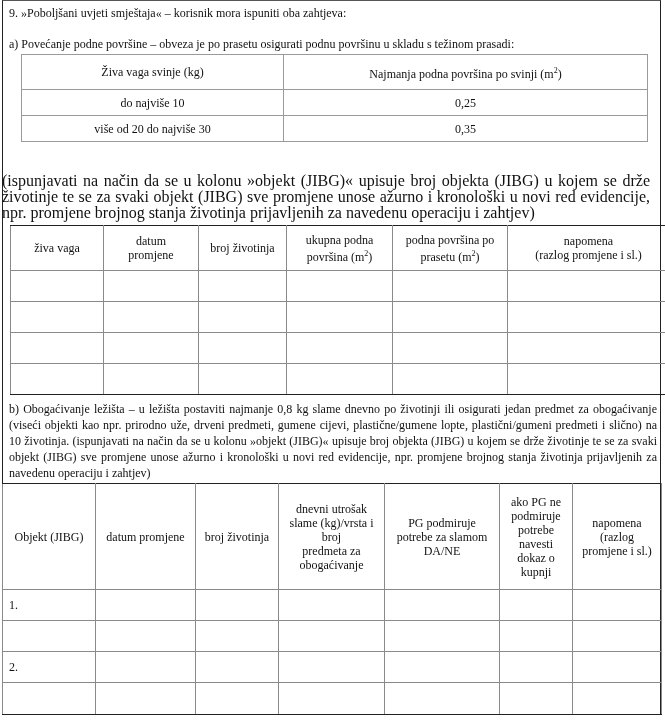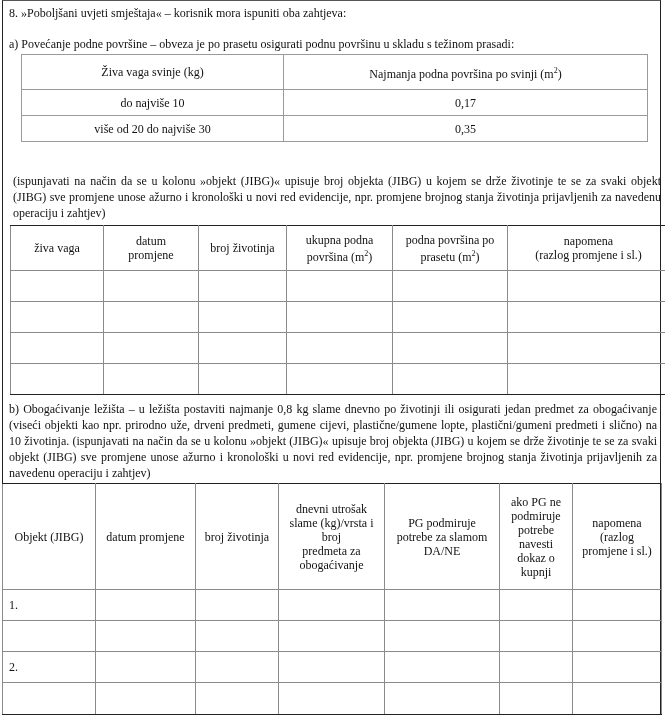--- a/index.html
+++ b/index.html
@@ -18,45 +18,45 @@
   .t2 td, .t3 td { border-color:#8a8a8a; }
   .t2 tr.hdr td, .t3 tr.hdr td { border-top:1px solid #222; }
   .t2 tr.last td, .t3 tr.last td { border-bottom:1px solid #222; }
   td.left { text-align:left; padding-left:6px; }
 </style>
 </head>
 <body>
 
 <div class="frame"></div>
 
-<div class="abs line" style="left:9px; top:6px;">8. »Poboljšani uvjeti smještaja« – korisnik mora ispuniti oba zahtjeva:</div>
+<div class="abs line" style="left:9px; top:6px;">9. »Poboljšani uvjeti smještaja« – korisnik mora ispuniti oba zahtjeva:</div>
 <div class="abs line" style="left:9px; top:37px;">a) Povećanje podne površine – obveza je po prasetu osigurati  podnu površinu u skladu s težinom prasadi:</div>
 
 <table class="t1" style="left:21px; top:54px; width:626px;">
   <colgroup>
       <col style="width:262px">
       <col style="width:364px">
     </colgroup>
   <tbody>
       <tr style="height:35px">
     <td>Živa vaga svinje (kg)</td>
     <td>Najmanja podna površina po svinji (m<sup style="font-size:8px">2</sup>)</td>
   </tr>
   <tr style="height:26px">
     <td>do najviše 10</td>
-    <td>0,17</td>
+    <td>0,25</td>
   </tr>
   <tr style="height:26px">
     <td>više od 20 do najviše 30</td>
     <td>0,35</td>
   </tr>
 </tbody>
   </table>
 
-<div class="para" style="left:13px; top:173px; width:648px; font-size:12px;">(ispunjavati na način da se u kolonu »objekt (JIBG)« upisuje broj objekta (JIBG) u kojem se drže životinje te se za svaki objekt (JIBG) sve promjene unose ažurno i kronološki u novi red evidencije, npr. promjene brojnog stanja životinja prijavljenih za navedenu operaciju i zahtjev)</div>
+<div class="para" style="left:2px; top:173px; width:648px; font-size:16px;">(ispunjavati na način da se u kolonu »objekt (JIBG)« upisuje broj objekta (JIBG) u kojem se drže životinje te se za svaki objekt (JIBG) sve promjene unose ažurno i kronološki u novi red evidencije, npr. promjene brojnog stanja životinja prijavljenih za navedenu operaciju i zahtjev)</div>
 
 <table class="t2" style="left:2px; top:225px; width:659px;margin-left:8px;">
   <colgroup>
     <col style="width:93px">
       <col style="width:95px">
       <col style="width:88px">
     <col style="width:106px">
       <col style="width:115px">
       <col style="width:162px">
   </colgroup>

